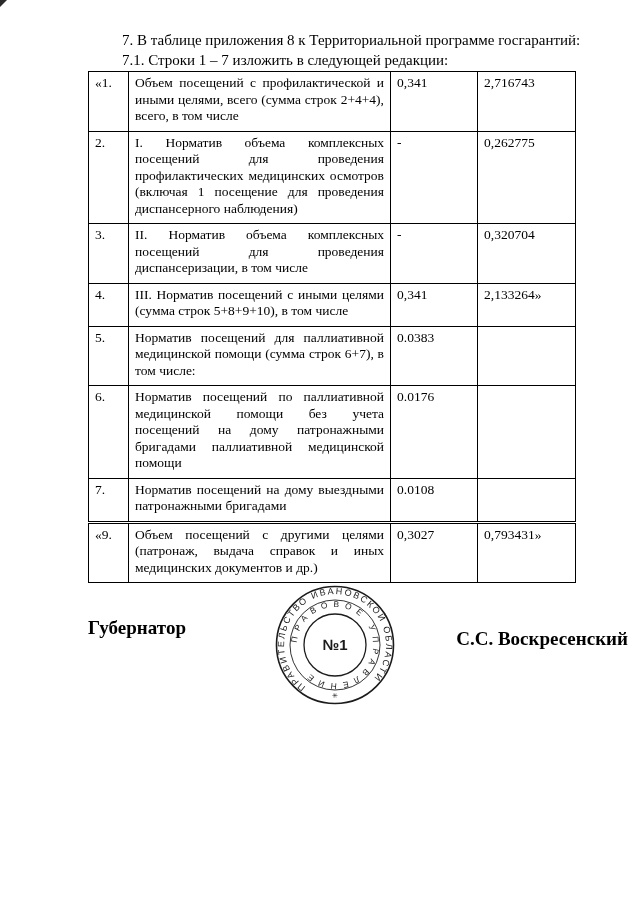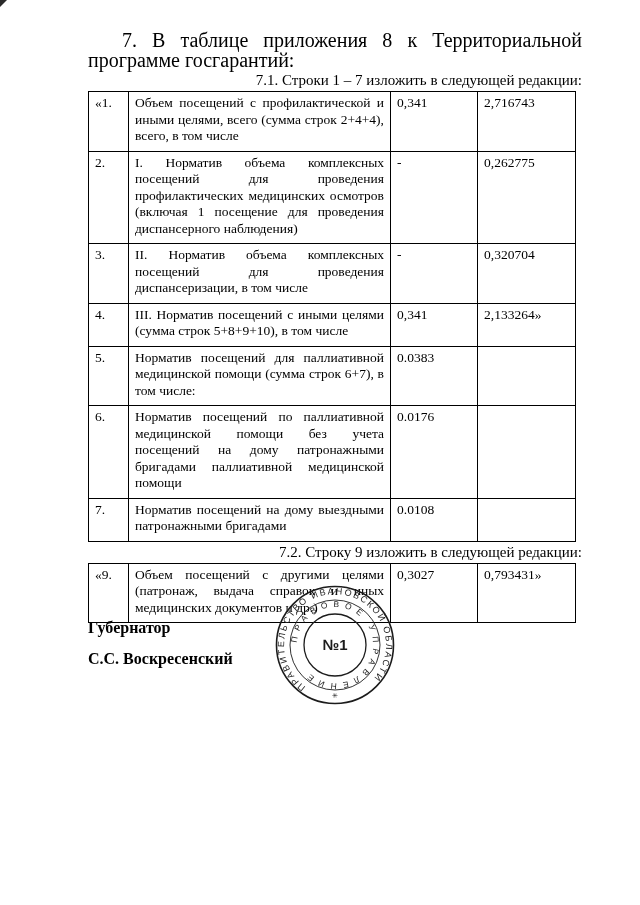--- a/index.html
+++ b/index.html
@@ -15,42 +15,42 @@
     position:absolute;left:0;top:0;width:0;height:0;
     border-top:7px solid #2a2a2a;border-right:7px solid transparent;
   }
   .content{
     position:absolute;left:88px;top:30px;width:494px;
   }
   .page-number{
     text-align:center;font-size:15px;line-height:20px;margin:0 0 6px 0;
   }
   .para{
-    font-size:20px;line-height:20px;margin:0;
+    font-size:15px;line-height:20px;margin:0;
     text-align:justify;text-indent:34px;
   }
   .section-heading{
-    font-size:15px;line-height:20px;margin:0;text-indent:34px;white-space:nowrap;text-align:right;
+    font-size:15px;line-height:20px;margin:0;text-indent:34px;white-space:nowrap;
   }
   table.doc-table{
     border-collapse:collapse;width:487px;table-layout:fixed;
     font-size:13.5px;line-height:16.5px;margin:1px 0 0 0;
   }
   table.doc-table td{
     border:1px solid #000;
     padding:3px 6px 6px 6px;
     vertical-align:top;
   }
   td.cell-num{padding-left:4px;text-align:left;}
   td.cell-text{text-align:justify;}
   td.cell-val{}
   .signature{
     position:absolute;left:88px;top:618px;width:540px;
     display:flex;justify-content:space-between;
-    font-weight:bold;font-size:16px;line-height:20px;flex-direction:column;
+    font-weight:bold;font-size:19px;line-height:20px;
   }
   .sig-left{white-space:nowrap;}
   .sig-right{white-space:nowrap;margin-top:11px;}
   .stamp{
     position:absolute;left:273px;top:583px;width:124px;height:124px;
   }
   .stamp svg{display:block;}
 </style>
 </head>
 <body>
@@ -110,21 +110,20 @@
           </tr>
           <tr>
             <td class="cell-num">7.</td>
             <td class="cell-text">Норматив посещений на дому выездными патронажными бригадами</td>
             <td class="cell-val">0.0108</td>
             <td class="cell-val"></td>
           </tr>
         </tbody>
     </table>
 
-    <p class="section-heading">7.2. Строку 9 изложить в следующей редакции:</p>
 
     <table class="doc-table">
       <colgroup>
         <col style="width:40px">
           <col style="width:262px">
           <col style="width:87px">
           <col style="width:98px">
       </colgroup>
       <tbody>
           <tr>

